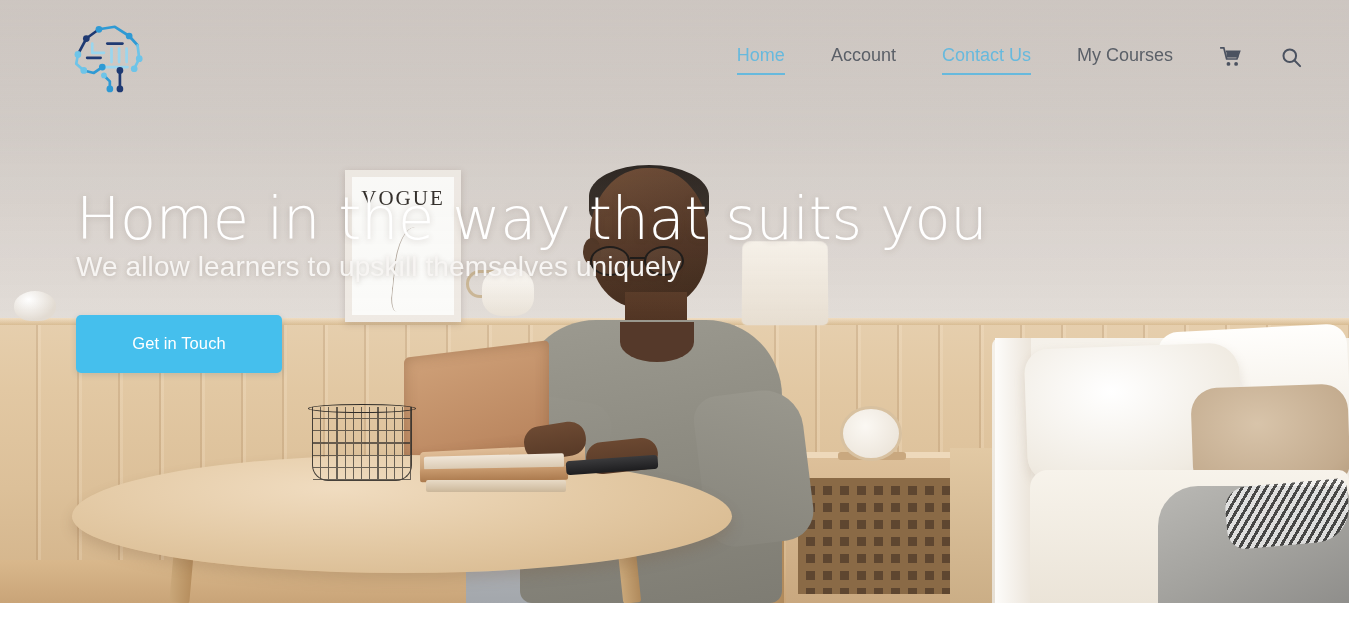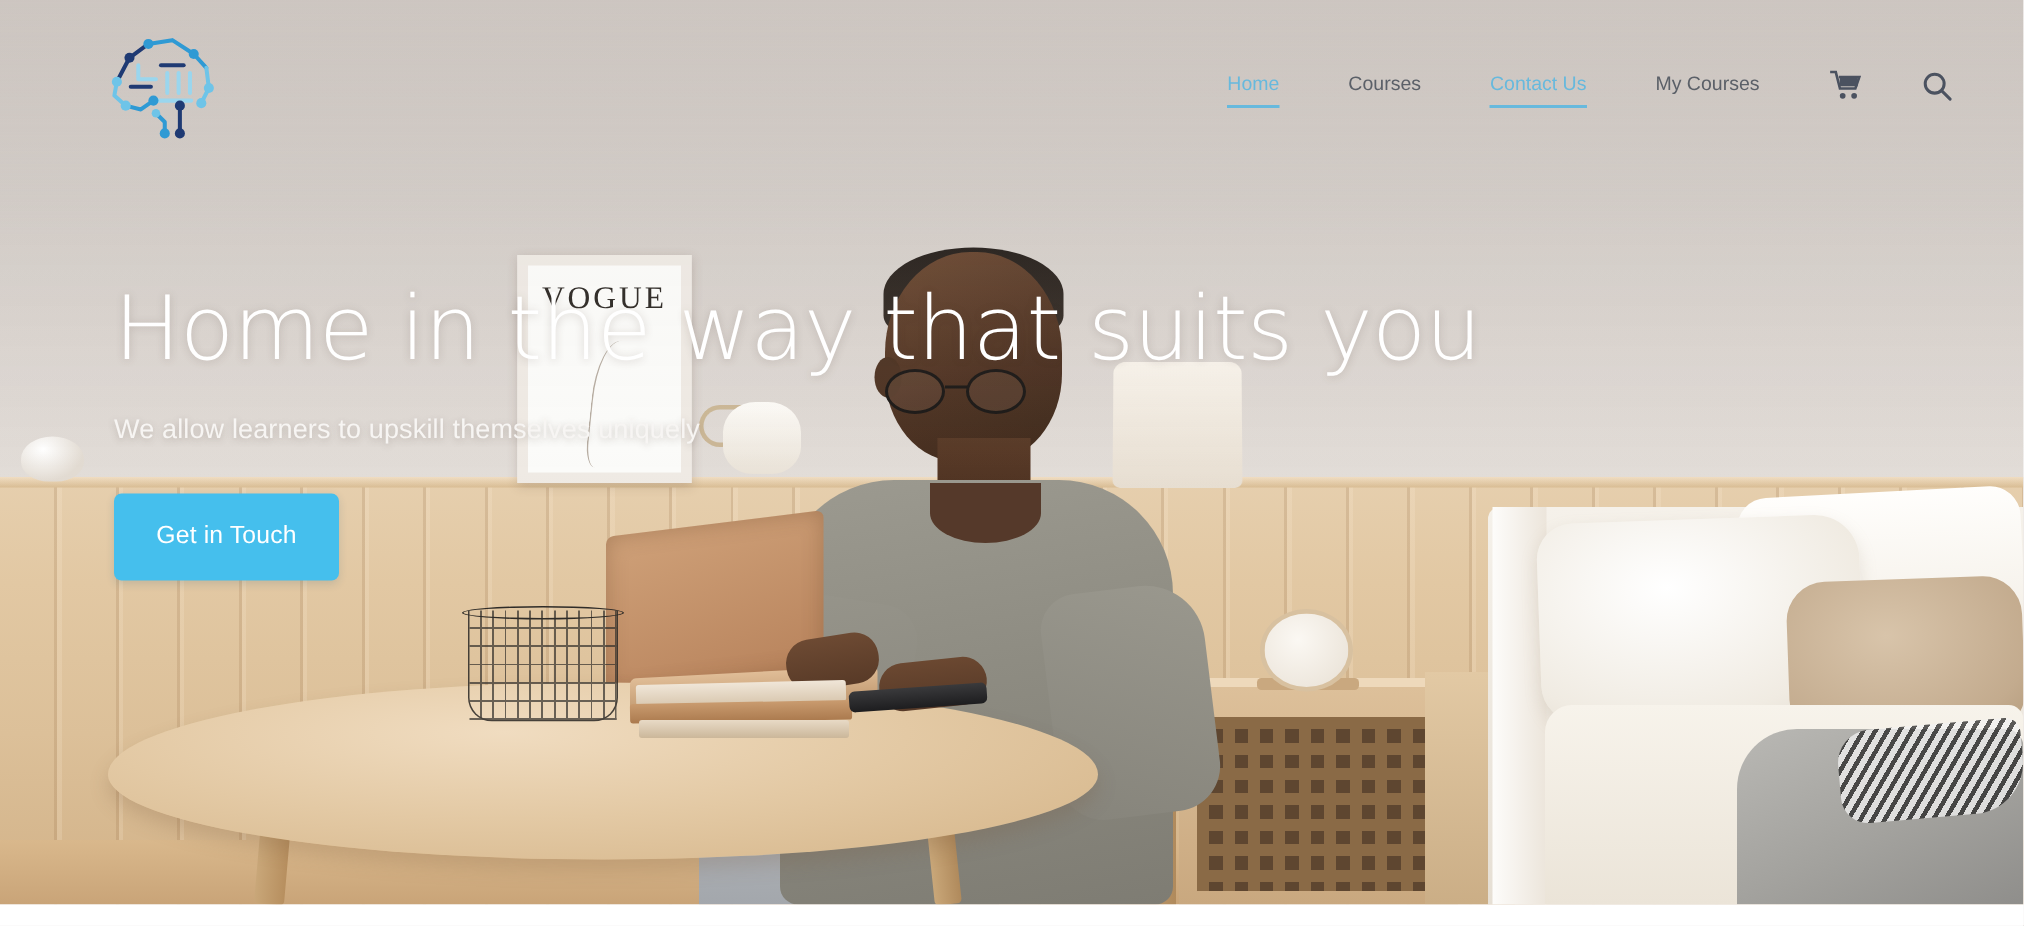--- a/index.html
+++ b/index.html
@@ -311,21 +311,21 @@
   .logo-mark{ width:86px; height:84px; display:block; }
   .logo-text{
     font-family:"DejaVu Sans", sans-serif;
     font-size:29px; font-weight:700; letter-spacing:.5px; white-space:nowrap;
   }
   .logo-text .e{ color:#4b5260; }
   .logo-text .m{ color:#35b6ec; margin-left:9px; }
 
   .nav{ margin-left:auto; display:flex; align-items:center; }
   .nav-item{
-    position:relative; font-size:13px; color:#5b6068;
+    position:relative; font-size:18px; color:#5b6068;
     padding:5px 0 9px; margin-right:46px; white-space:nowrap; cursor:pointer;
   }
   .nav-item.active{ color:#67b9dd; }
   .nav-item.active:after{
     content:""; position:absolute; left:0; right:0; bottom:0;
     height:1.6px; background:#67b9dd;
   }
   .nav-icon{
     width:24px; height:24px; margin-right:36px; color:#4b5260; cursor:pointer;
     display:flex; align-items:center; justify-content:center;
@@ -334,34 +334,34 @@
 
   
   .hero-content{ position:absolute; left:76px; top:188px; z-index:25; }
   .hero-title{
     font-family:"DejaVu Sans", sans-serif;
     font-size:59px; font-weight:300; color:#ffffff; line-height:1.06;
     letter-spacing:-.4px; white-space:nowrap;
     text-shadow:0 1px 6px rgba(80,65,55,.22);
   }
   .hero-sub{
-    margin-top:25px; font-size:18px; font-weight:400; color:#f7f5f3;
+    font-size:28px; font-weight:400; color:#f7f5f3;
     letter-spacing:.1px; white-space:nowrap;
     text-shadow:0 1px 5px rgba(80,65,55,.26);
   }
   .hero-buttons{ margin-top:32px; display:flex; gap:16px; }
   .btn{
     background:#45bfed; color:#ffffff; border:none; border-radius:5px;
     font-family:"Liberation Sans", sans-serif;
     font-size:16.5px; height:58px; display:flex; align-items:center;
     justify-content:center; cursor:pointer; letter-spacing:.1px;
     box-shadow:0 2px 6px rgba(40,90,120,.16);
   }
   .btn-courses{ width:213px; }
-  .btn-touch{ width:150px; }
+  .btn-touch{ width:206px; }
 
   .bottom-strip{
     position:absolute; left:0; top:603px; width:100%; height:14px; background:#ffffff;
   }
 </style>
 </head>
 <body>
 
 <div class="page">
 
@@ -469,21 +469,21 @@
             <circle cx="20" cy="66" r="4"></circle>
           <circle cx="86" cy="52" r="4"></circle>
             <circle cx="80" cy="64" r="4"></circle>
           <circle cx="44" cy="72" r="3.4"></circle>
         </g>
       </svg>
     </div>
 
     <nav class="nav">
       <a class="nav-item active">Home</a>
-      <a class="nav-item">Courses</a>
+      <a class="nav-item">Account</a>
       <a class="nav-item active">Contact Us</a>
       <a class="nav-item">My Courses</a>
 
       <div class="nav-icon">
         <svg width="22" height="20" viewBox="0 0 24 22" fill="#4b5260">
           <path d="M0 1h4.1l3.1 12.2h11.3l2.9-8.4H6.4" fill="none" stroke="#4b5260" stroke-width="1.9"></path>
           <rect x="7" y="5.2" width="13.2" height="6.4" fill="#4b5260"></rect>
           <circle cx="9.2" cy="18.6" r="2.1"></circle>
           <circle cx="17.6" cy="18.6" r="2.1"></circle>
         </svg>

